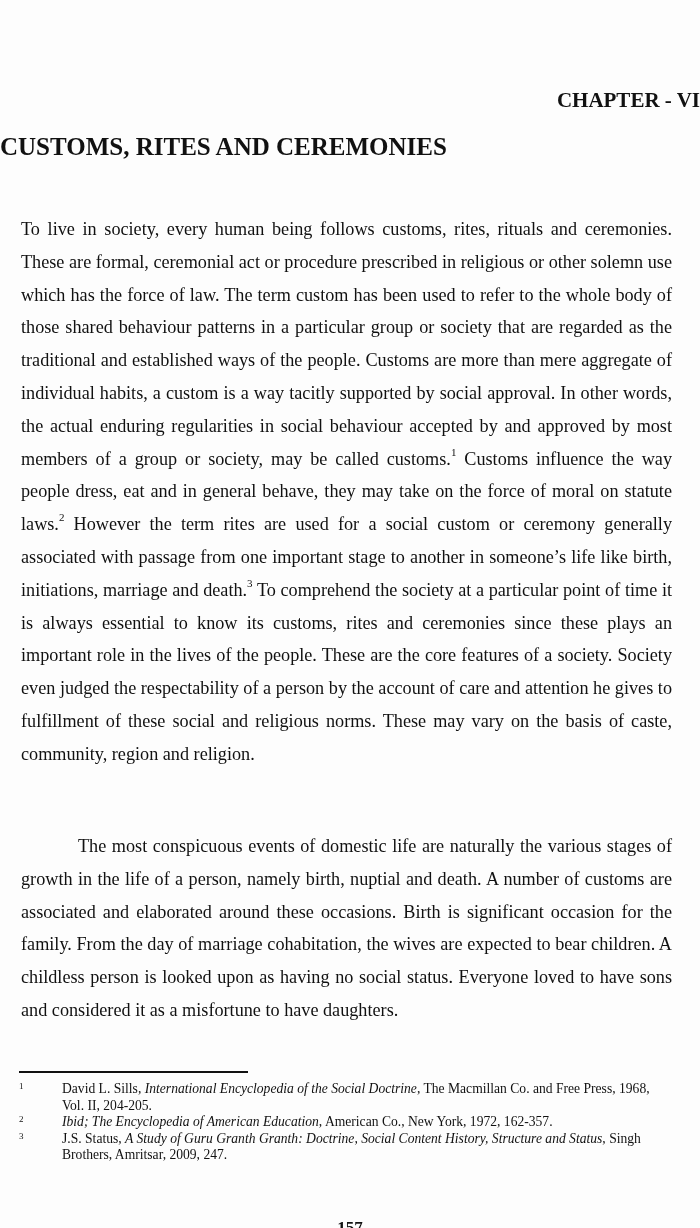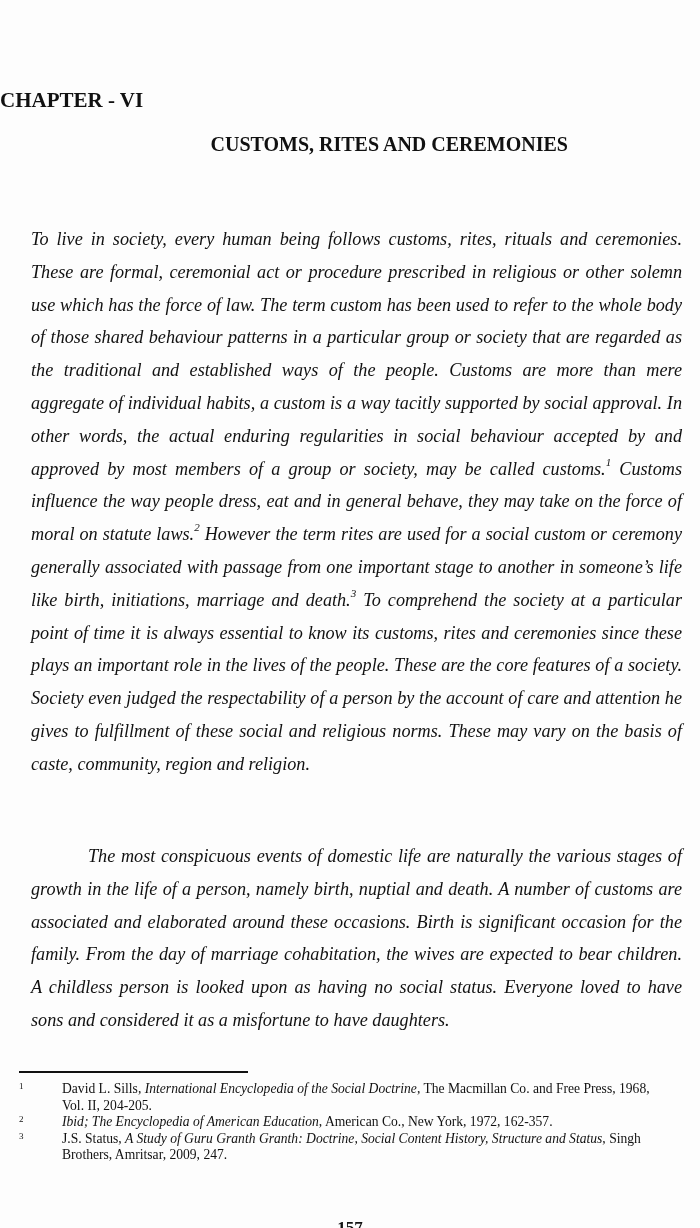--- a/index.html
+++ b/index.html
@@ -13,43 +13,42 @@
       position: relative;
       overflow: hidden;
       font-family: "Liberation Serif", "DejaVu Serif", serif;
       color: #111;
     }
     .chapter-num {
       position: absolute;
       top: 88px;
       left: 0;
       width: 700px;
-      text-align: left;
+      text-align: right;
       font-weight: bold;
       font-size: 21px;
       letter-spacing: 0px;
     }
     .chapter-title {
       position: absolute;
       top: 133px;
       left: 0;
       width: 568px;
-      text-align: right;
+      text-align: left;
       font-weight: bold;
-      font-size: 20px;
+      font-size: 25px;
     }
     .body-text {
       position: absolute;
       left: 19px;
       width: 651px;
       font-size: 18.2px;
       line-height: 32.8px;
       text-align: justify;
-      margin: 12px;
-      font-style: italic;
+      margin: 2px;
     }
     .p1 { top: 211px; }
     .p2 { top: 828px; text-indent: 57px; }
     sup {
       font-size: 11px;
       line-height: 0;
       position: relative;
       top: -2px;
       vertical-align: super;
     }

